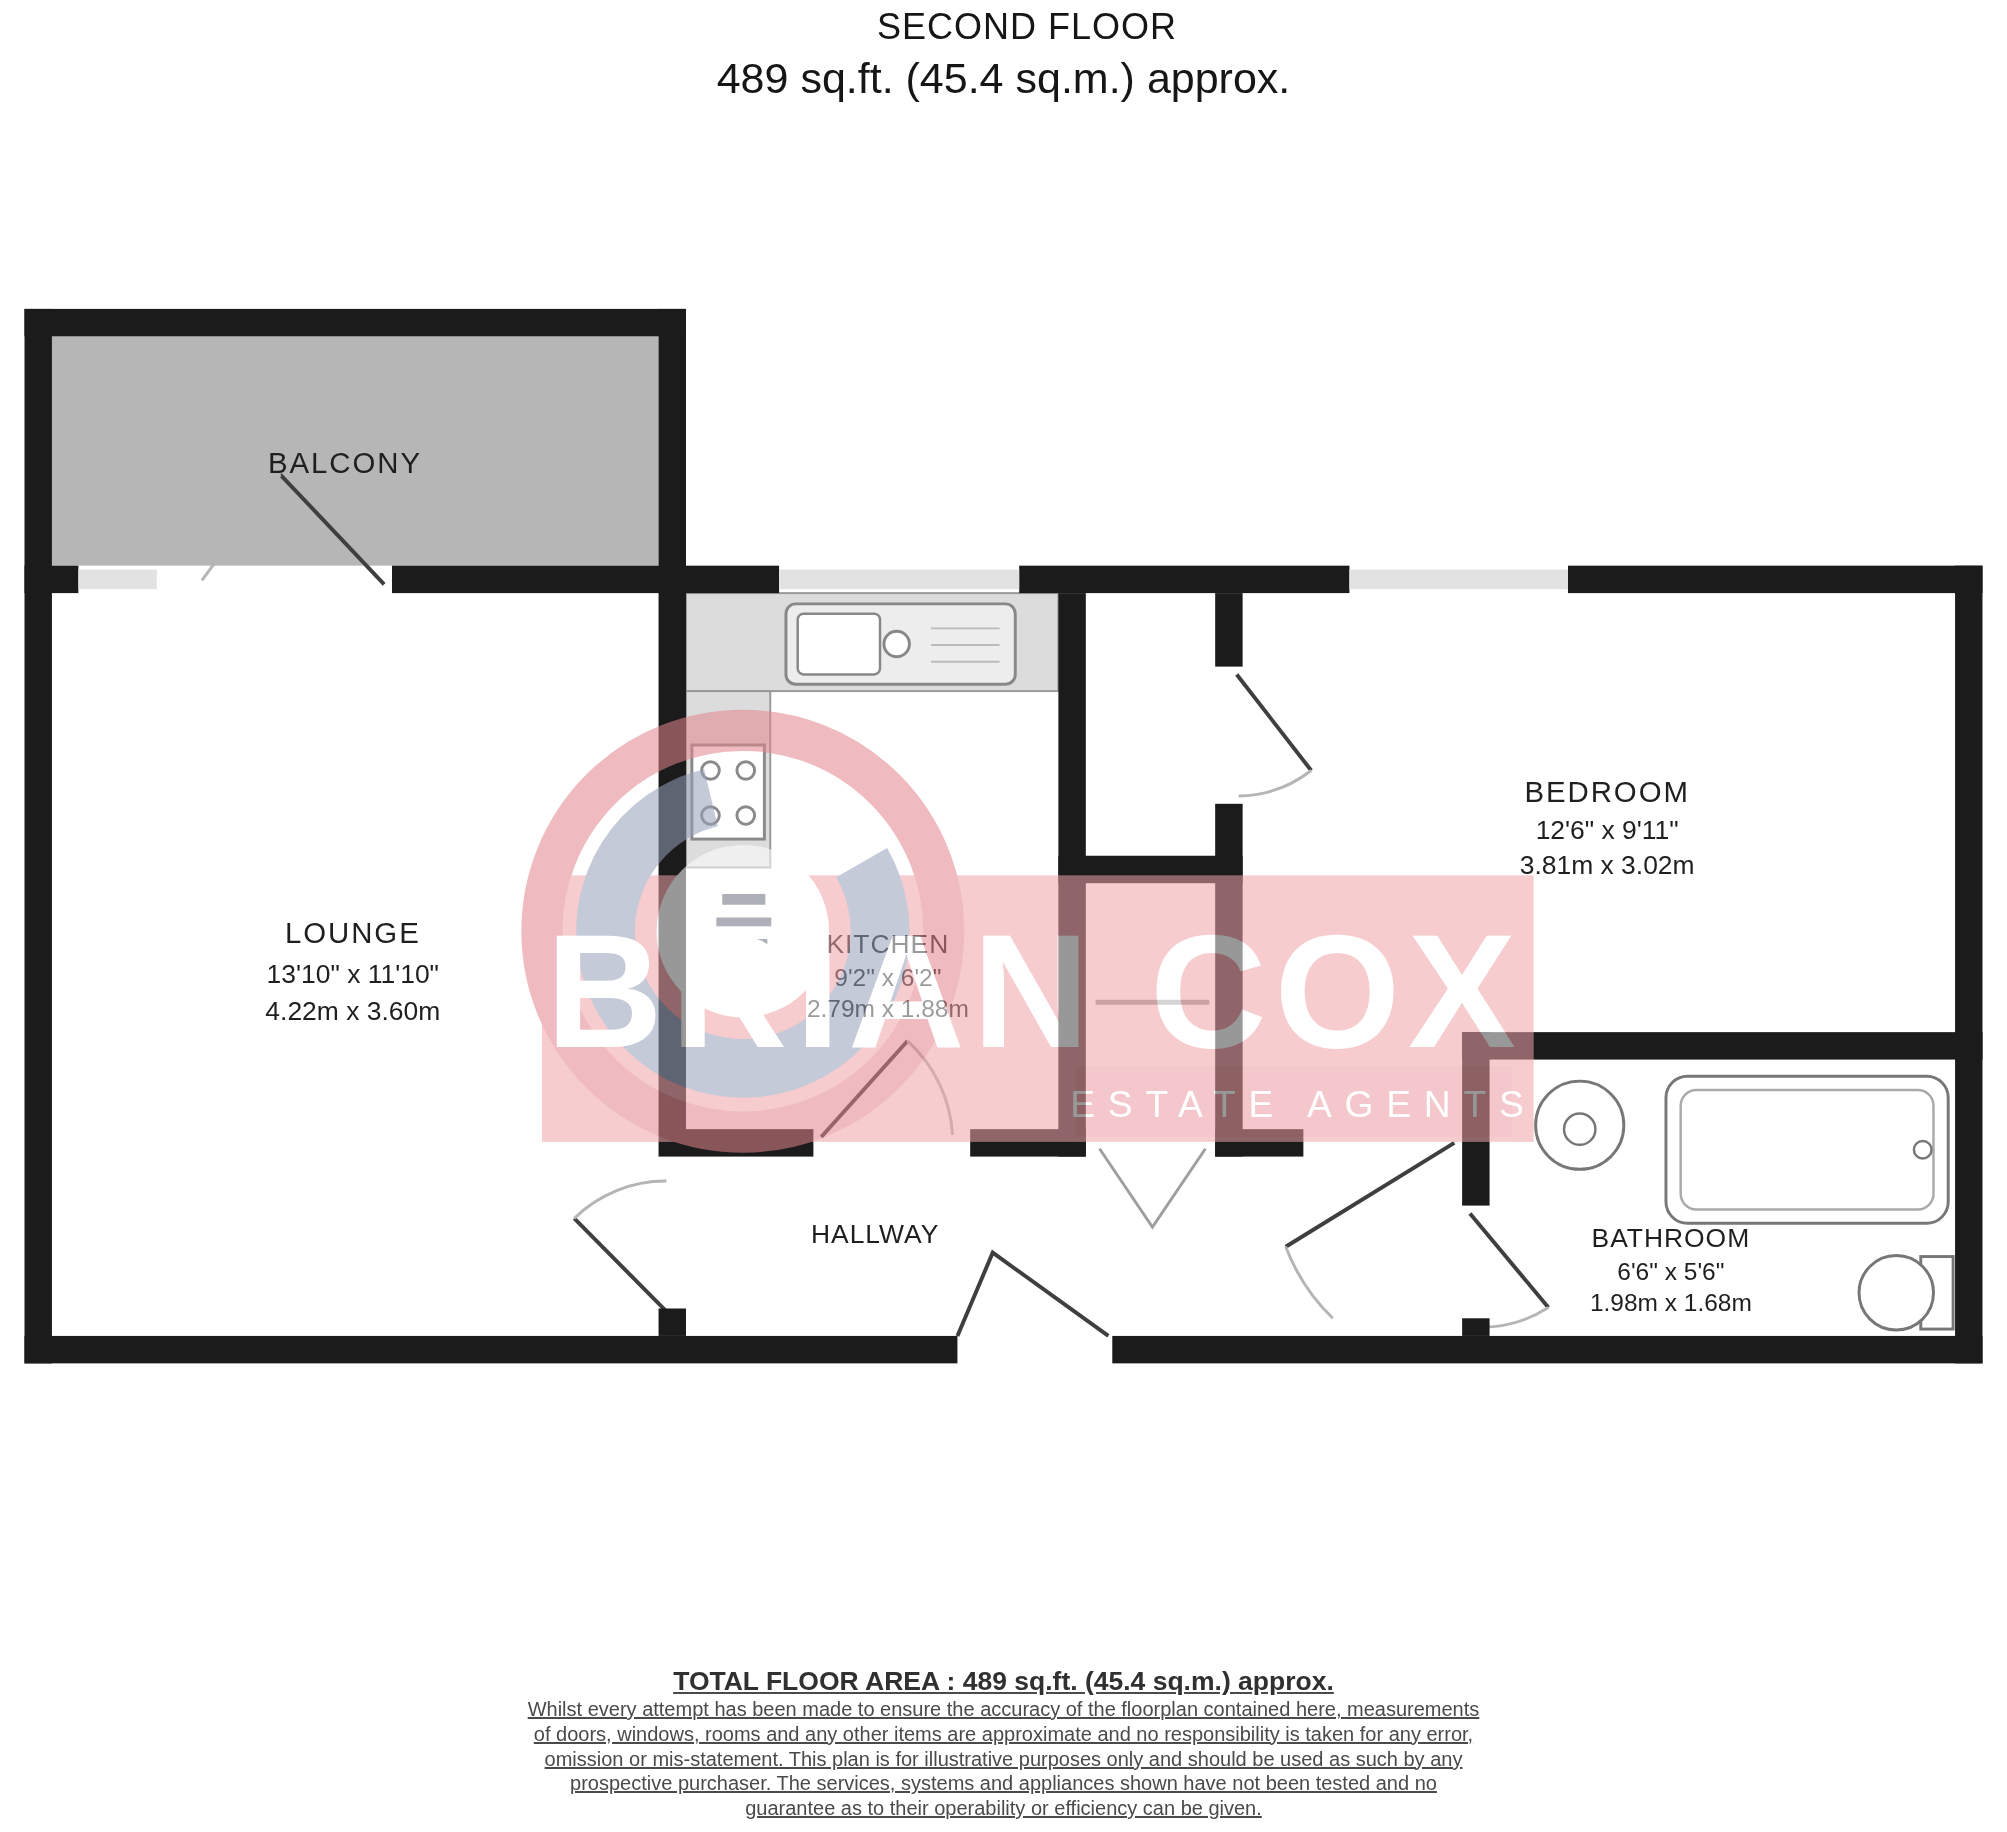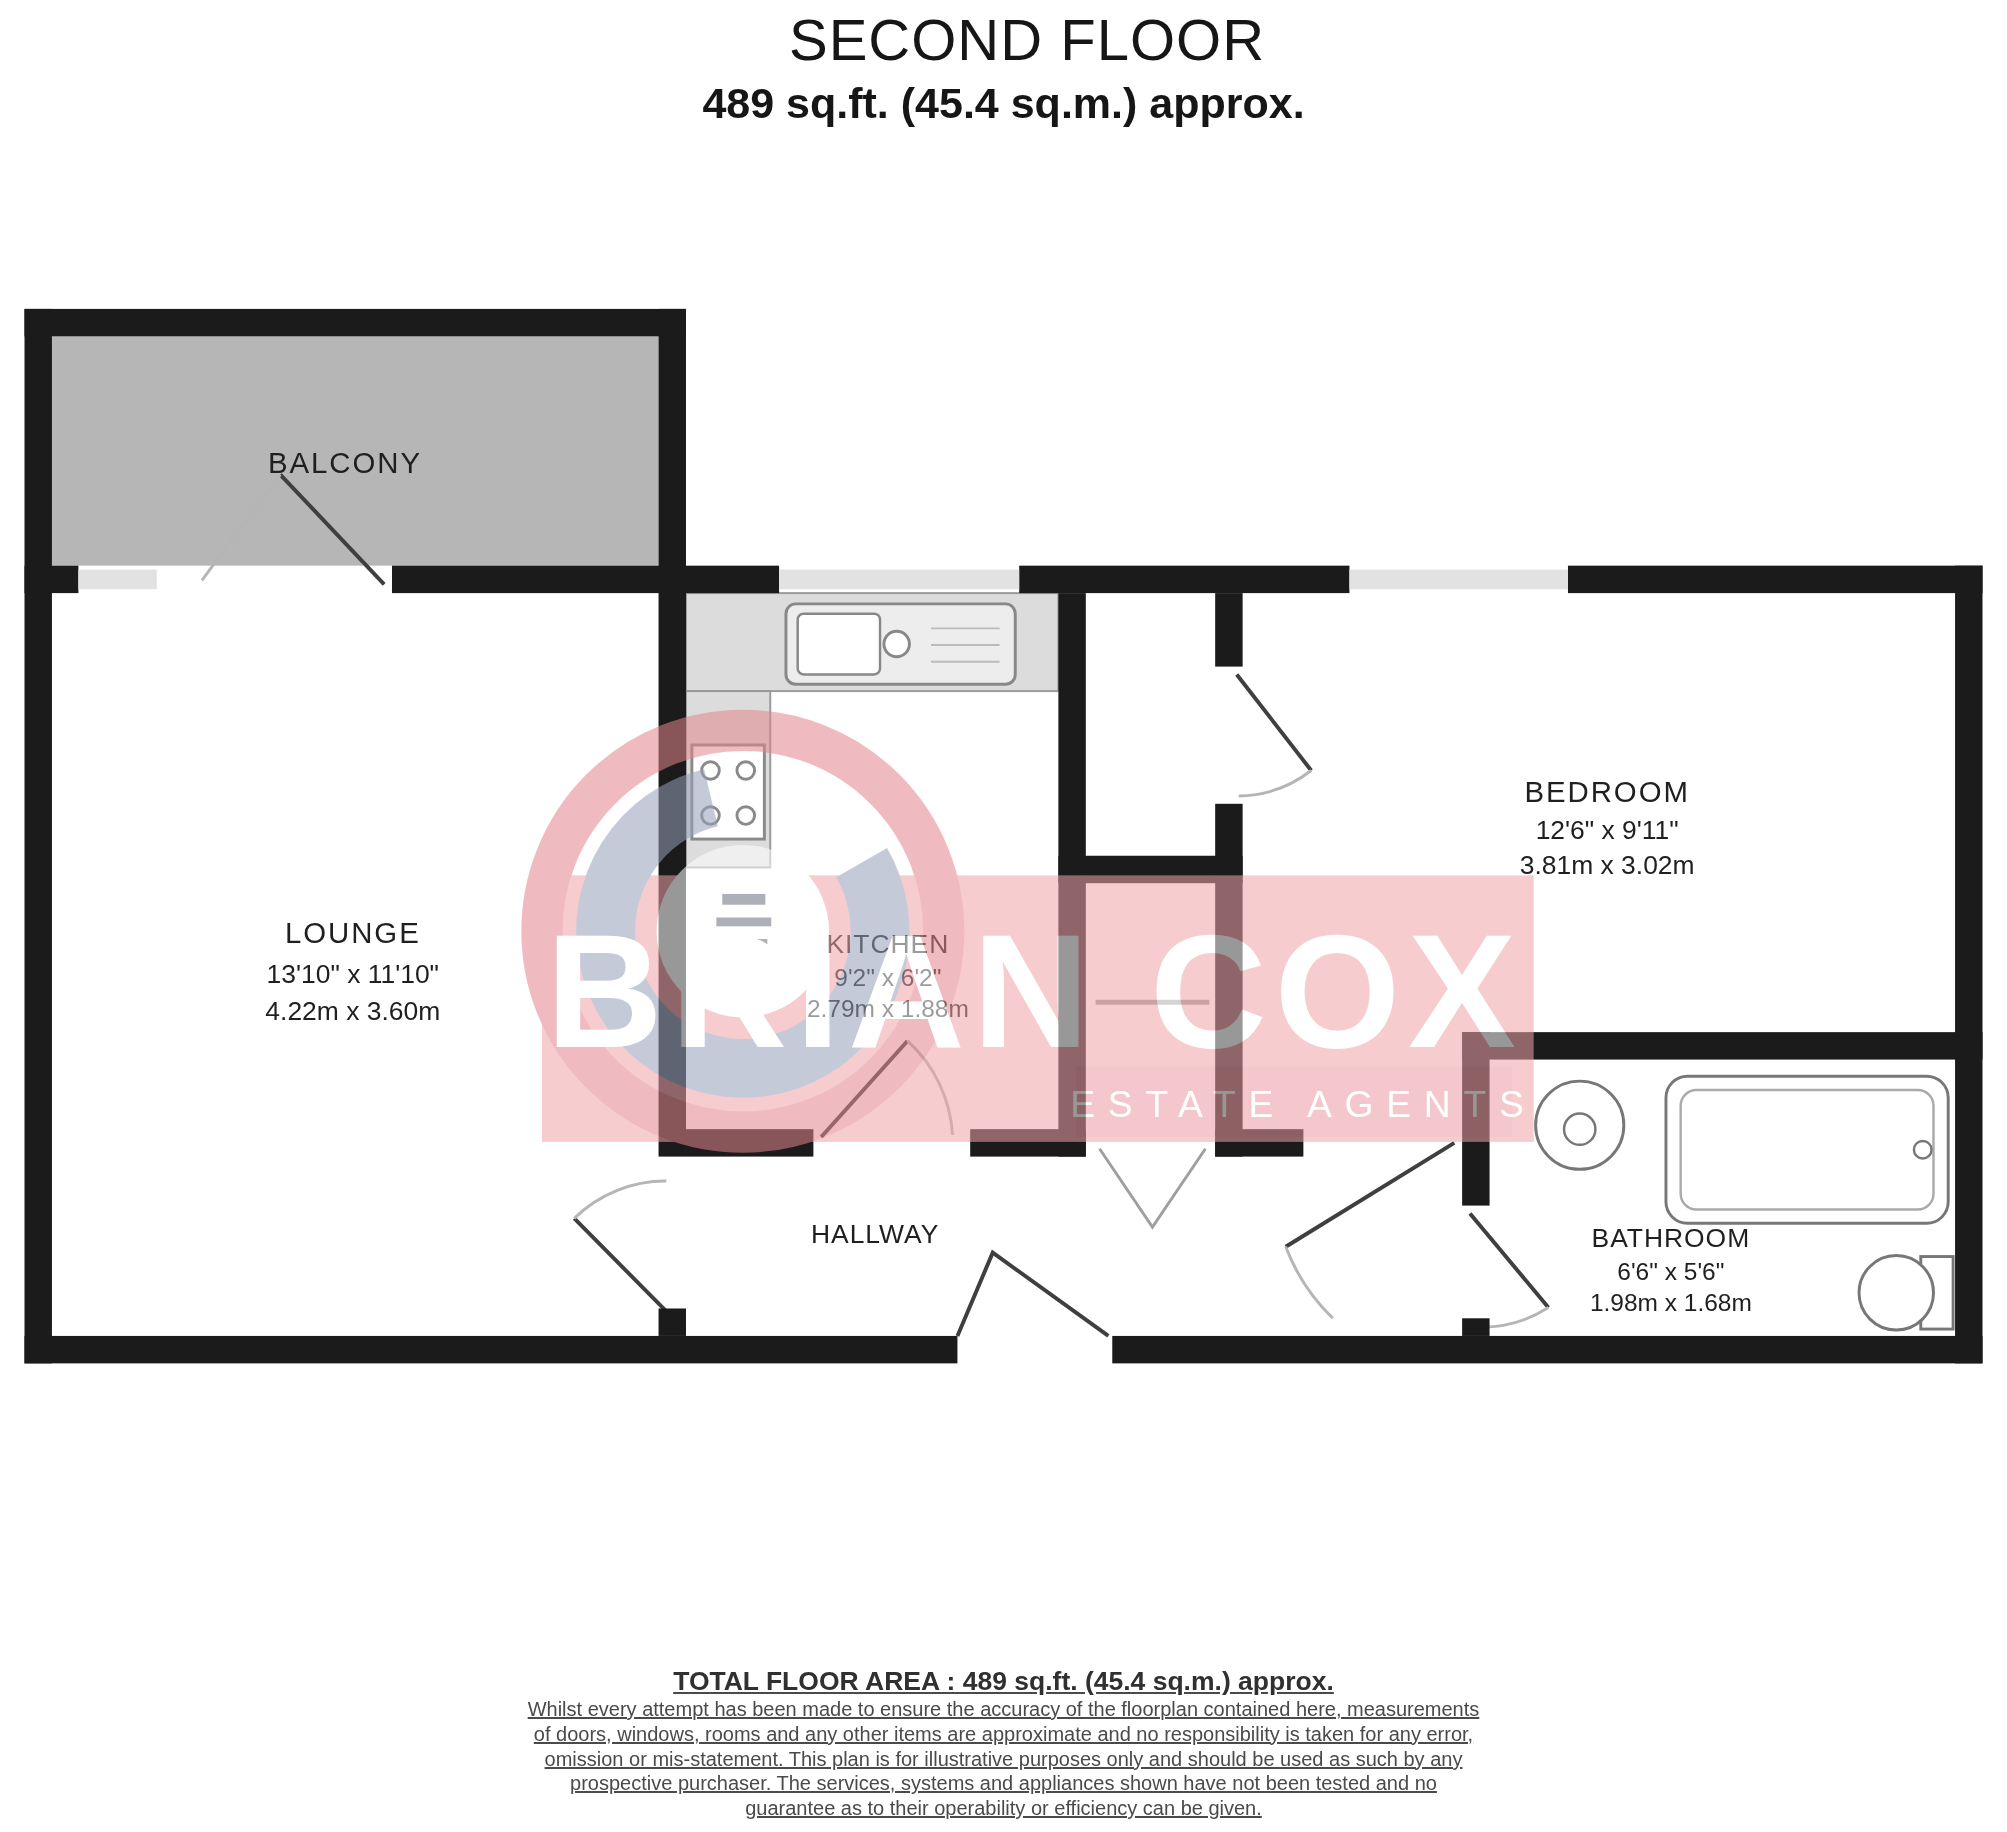--- a/index.html
+++ b/index.html
@@ -2,22 +2,22 @@
 <html><head>
 <meta charset="utf-8">
 <style>
   html,body{margin:0;padding:0;background:#ffffff;}
   .canvas{
     position:relative;width:2007px;height:1833px;background:#ffffff;
     font-family:"Liberation Sans", sans-serif;overflow:hidden;
   }
   .plan-svg{position:absolute;left:0;top:0;}
   .page-title{position:absolute;top:5.9px;left:0;width:100%;text-align:center;color:#161616;}
-  .page-title .t1{font-size:58px;letter-spacing:1px;padding-left:47px;}
-  .page-title .t2{font-size:43px;margin-top:5.9px;font-weight:bold;}
+  .page-title .t1{font-size:36px;letter-spacing:1px;padding-left:47px;}
+  .page-title .t2{font-size:43px;margin-top:5.9px;}
   .footer{position:absolute;top:1666px;left:50%;transform:translateX(-50%);
     width:961px;text-align:center;color:#4a4a4a;text-decoration:underline;}
   .footer .total{font-size:26.5px;font-weight:bold;color:#303030;}
   .footer .disclaimer{font-size:20px;line-height:1.24;margin-top:0;}
   
   text{font-family:"Liberation Sans", sans-serif;fill:#1f1f1f;}
   .room-name{font-size:30px;letter-spacing:2px;}
   .room-dim{font-size:27px;}
   .small-name{font-size:27px;letter-spacing:1px;}
   .small-dim{font-size:25px;}

